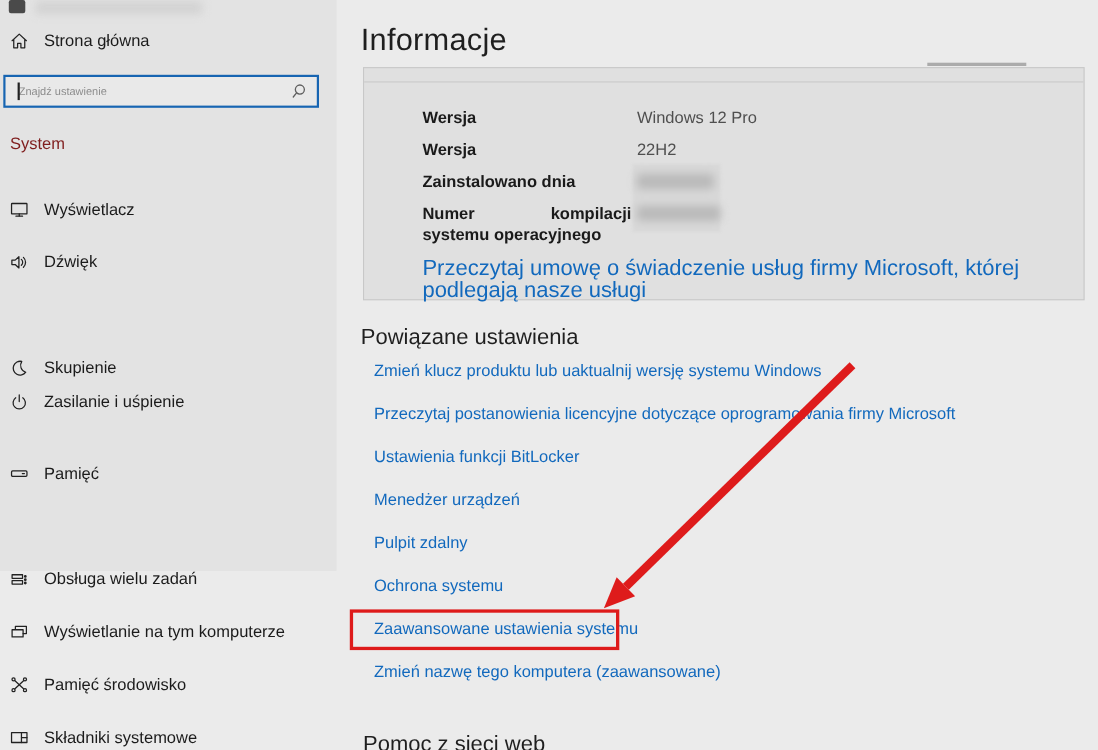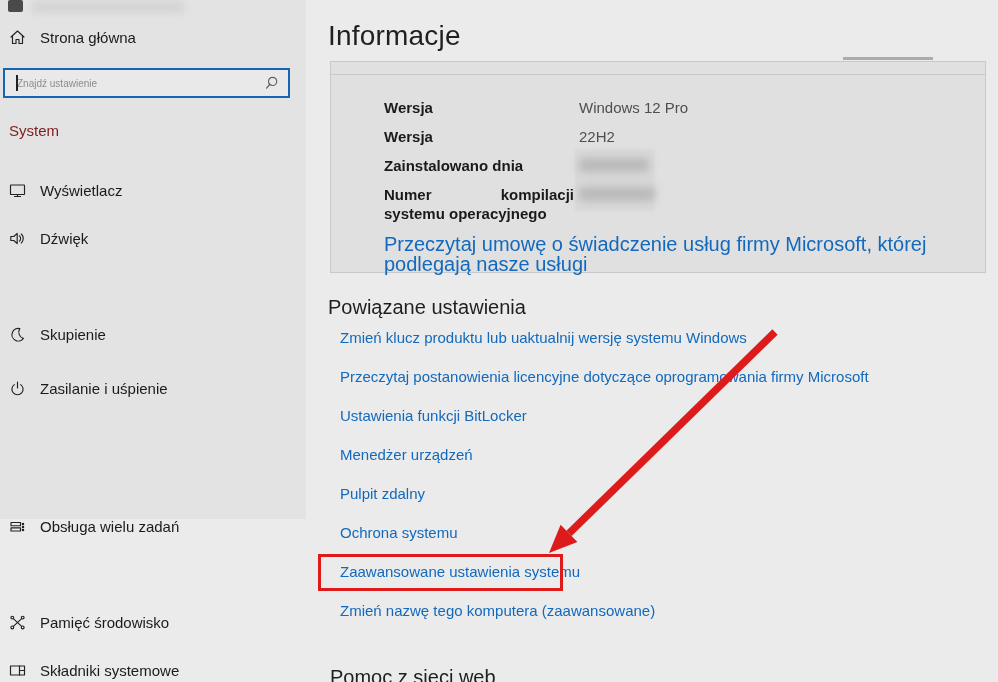--- a/index.html
+++ b/index.html
@@ -114,45 +114,63 @@
 
     <div class="side-item" style="top:310px">
       <span class="ic">
         <svg viewBox="0 0 17 17">
             <path d="M10.8 2.6 a6.3 6.3 0 1 0 3.6 9.8 a6.5 6.5 0 0 1 -3.6 -9.8 z"></path>
           </svg>
       </span>
       <span class="lbl">Skupienie</span>
     </div>
 
-    <div class="side-item" style="top:364px">
+    <div class="side-item" style="top:341px">
       <span class="ic">
         <svg viewBox="0 0 17 17">
             <path d="M5.3 4.6 a5.6 5.6 0 1 0 6.4 0"></path>
             <line x1="8.5" y1="2" x2="8.5" y2="8"></line>
           </svg>
       </span>
       <span class="lbl">Zasilanie i uśpienie</span>
     </div>
 
+    <div class="side-item" style="top:406px">
+      <span class="ic">
+        <svg viewBox="0 0 17 17">
+            <rect x="1.5" y="6" width="14" height="5" rx="1"></rect>
+            <line x1="11.3" y1="8.5" x2="13.2" y2="8.5"></line>
+          </svg>
+      </span>
+      <span class="lbl">Pamięć</span>
+    </div>
 
 
     <div class="side-item" style="top:502px">
       <span class="ic">
         <svg viewBox="0 0 17 17">
             <rect x="2" y="4.5" width="9.5" height="3.2"></rect>
             <rect x="2" y="9.8" width="9.5" height="3.2"></rect>
             <circle cx="14" cy="6" r="0.7" fill="#222"></circle>
             <circle cx="14" cy="9" r="0.7" fill="#222"></circle>
             <circle cx="14" cy="12" r="0.7" fill="#222"></circle>
           </svg>
       </span>
       <span class="lbl">Obsługa wielu zadań</span>
     </div>
 
+    <div class="side-item" style="top:550px">
+      <span class="ic">
+        <svg viewBox="0 0 17 17">
+            <path d="M5 6 V3.5 h10 v6.5 h-3"></path>
+            <rect x="2" y="6.5" width="10" height="6.5"></rect>
+          </svg>
+      </span>
+      <span class="lbl">Wyświetlanie na tym komputerze</span>
+    </div>
 
     <div class="side-item" style="top:598px">
       <span class="ic">
         <svg viewBox="0 0 17 17">
             <line x1="4.6" y1="4.8" x2="12.4" y2="12.2"></line>
             <line x1="12.4" y1="4.8" x2="4.6" y2="12.2"></line>
             <circle cx="3.3" cy="3.6" r="1.4"></circle>
             <circle cx="13.7" cy="3.6" r="1.4"></circle>
             <circle cx="3.3" cy="13.4" r="1.4"></circle>
             <circle cx="13.7" cy="13.4" r="1.4"></circle>

